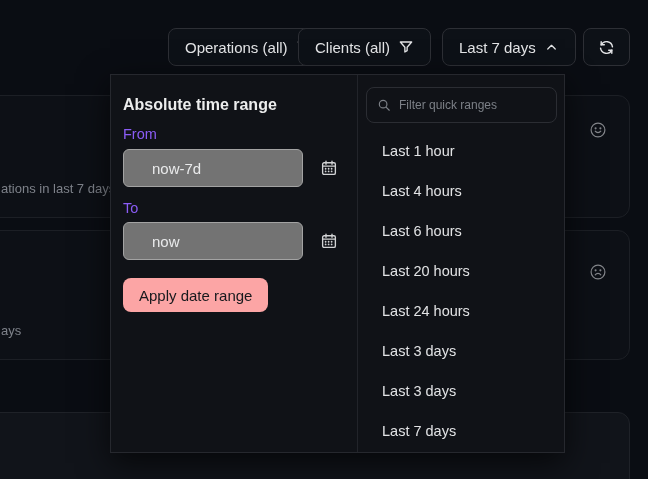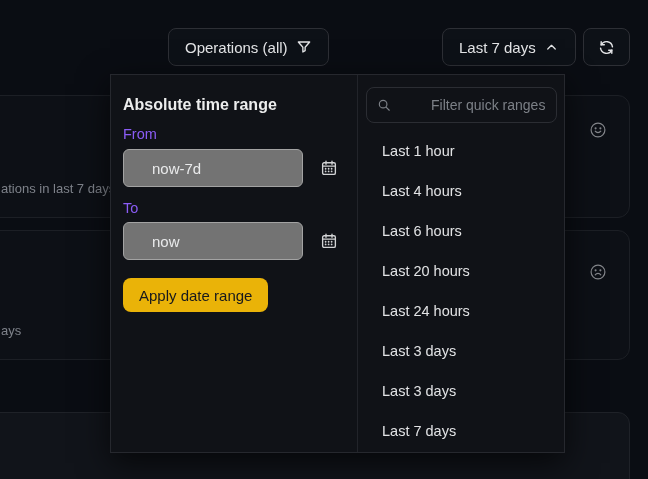--- a/index.html
+++ b/index.html
@@ -56,34 +56,34 @@
     font-family:"Liberation Sans", sans-serif; outline:none;
   }
   .cal-btn {
     position:absolute; left:206px; width:24px; height:24px;
     display:flex; align-items:center; justify-content:center;
     background:none; border:none; color:#d2d3d5; cursor:pointer;
   }
   .apply-btn {
     position:absolute; left:12px; top:203px; height:34px;
     padding:0 16px;
-    background:#eab308; border:none; border-radius:8px;
+    background:#fca5a5; border:none; border-radius:8px;
     color:#17191d; font-size:15px; cursor:pointer;
     font-family:"Liberation Sans", sans-serif;
   }
 
   .quick-search {
     position:absolute; left:255px; top:12px; width:191px; height:36px;
     border:1px solid #2b2d33; border-radius:8px;
     display:flex; align-items:center; gap:8px; padding:0 10px;
     color:#7c8087;
   }
   .quick-search input {
     flex:1; min-width:0; background:transparent; border:none; outline:none;
-    color:#ffffff; font-size:14px; font-family:"Liberation Sans", sans-serif;margin-left:32px;
+    color:#ffffff; font-size:12px; font-family:"Liberation Sans", sans-serif;
   }
   .quick-search input::placeholder { color:#7c8087; }
   .quick-list { position:absolute; left:246px; top:56px; width:248px;text-align:right; }
   .quick-item {
     height:40px; display:flex; align-items:center; padding-left:25px;
     color:#e2e3e5; font-size:14.5px; cursor:pointer;
   }
 </style>
 </head>
 <body>
@@ -118,20 +118,28 @@
 
   <button class="tb-btn" style="left:128px;margin-left:40px;">
     <span>Operations (all)</span>
     <span>
       <svg width="16" height="16" viewBox="0 0 24 24" fill="none" stroke="currentColor" stroke-width="2" stroke-linejoin="round">
         <path d="M3.5 4.5h17l-6.8 7.8v5.2l-3.4 2v-7.2z"></path>
       </svg>
     </span>
   </button>
 
+  <button class="tb-btn" style="left:298px;">
+    <span>Clients (all)</span>
+    <span>
+      <svg width="16" height="16" viewBox="0 0 24 24" fill="none" stroke="currentColor" stroke-width="2" stroke-linejoin="round">
+        <path d="M3.5 4.5h17l-6.8 7.8v5.2l-3.4 2v-7.2z"></path>
+      </svg>
+    </span>
+  </button>
 
   <button class="tb-btn" style="left:442px;">
     <span>Last 7 days</span>
     <span>
       <svg width="15" height="15" viewBox="0 0 24 24" fill="none" stroke="currentColor" stroke-width="2" stroke-linecap="round" stroke-linejoin="round">
         <path d="M6 14.5l6-6 6 6"></path>
       </svg>
     </span>
   </button>
 

